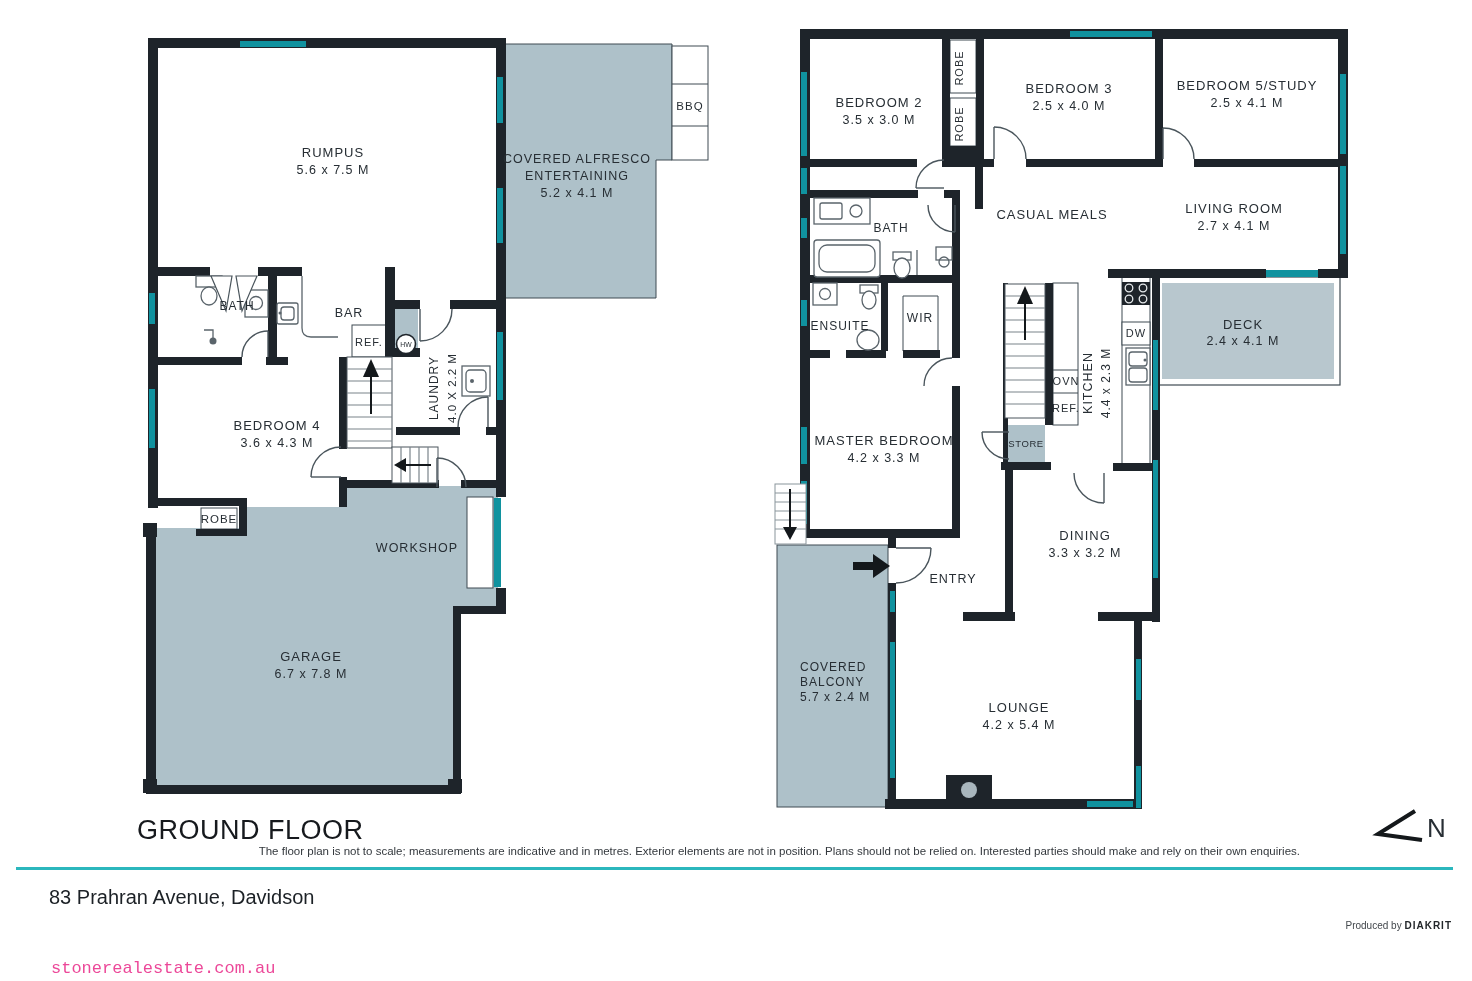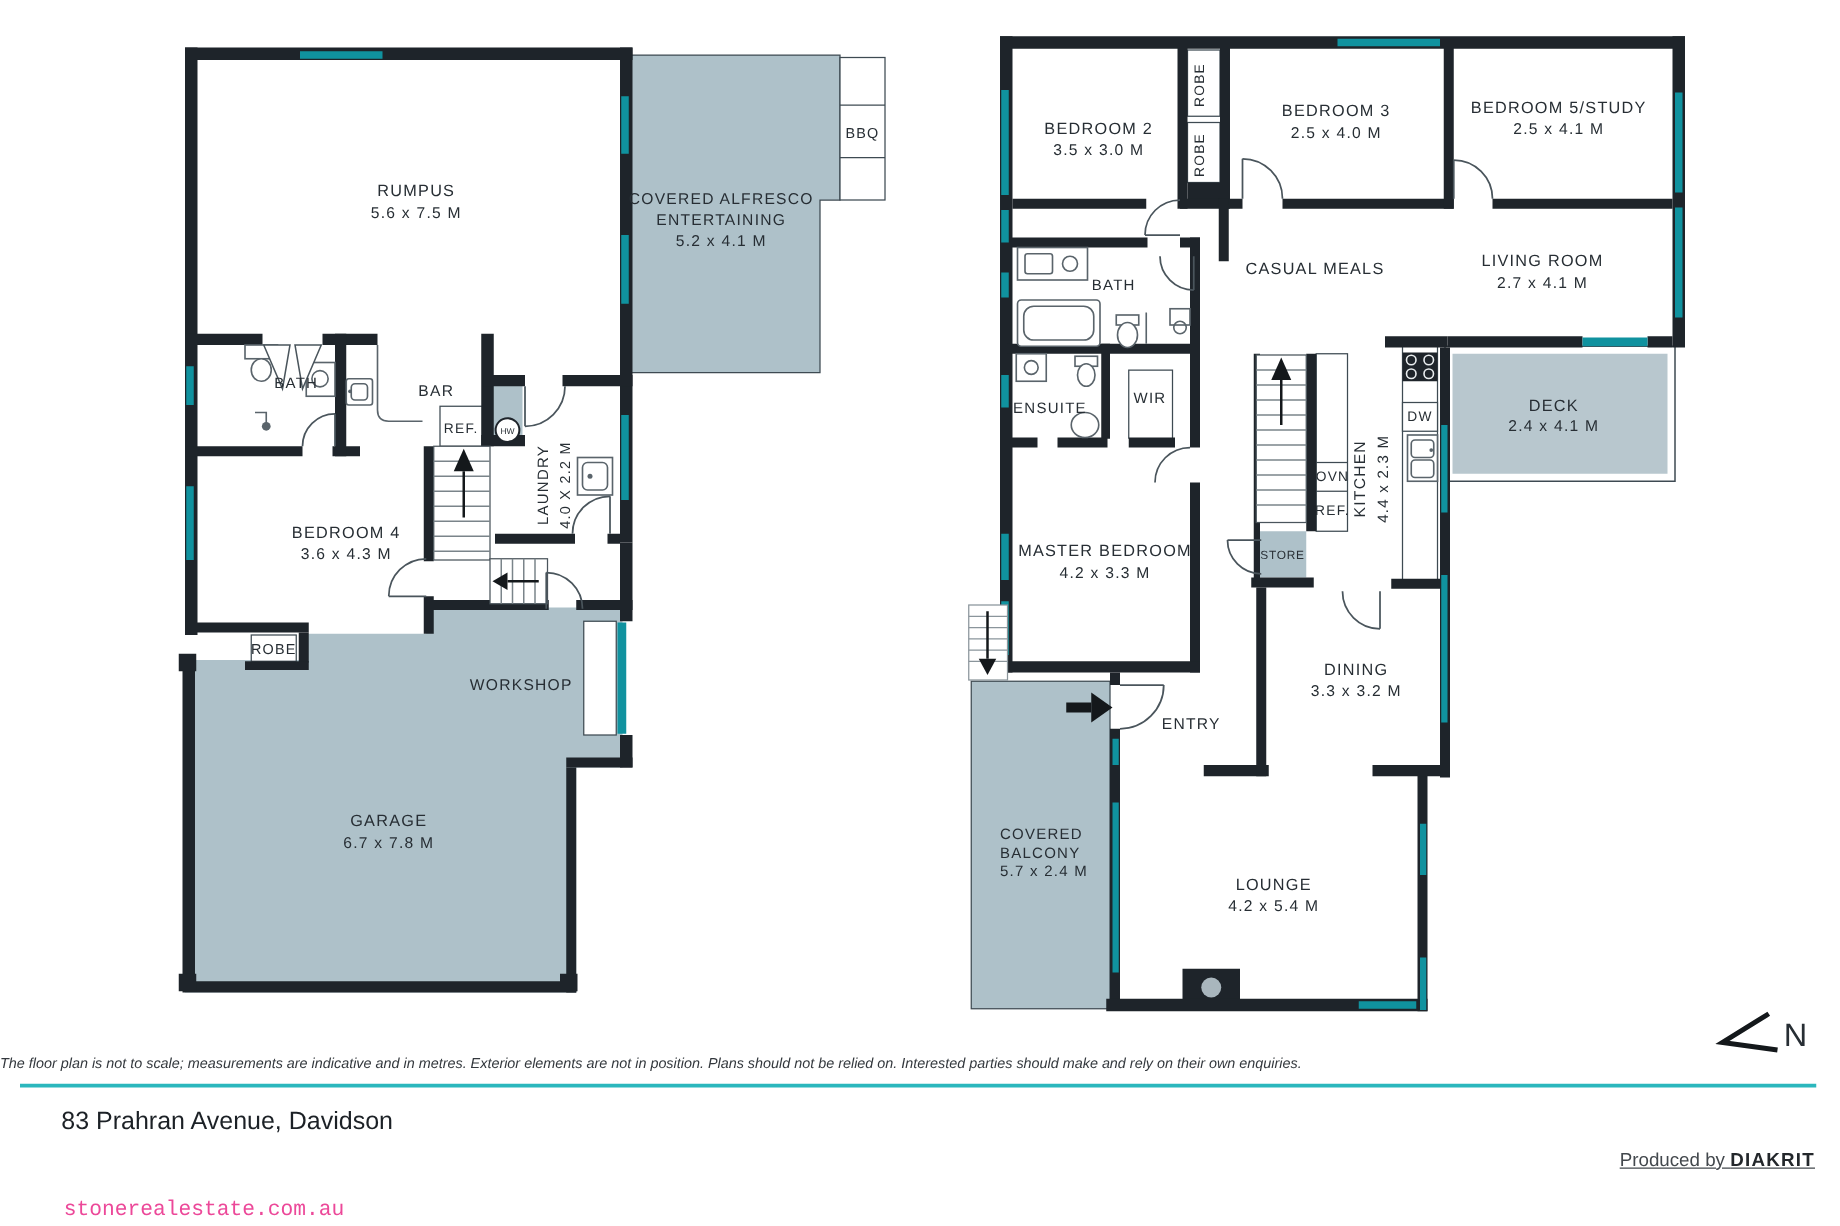--- a/index.html
+++ b/index.html
@@ -8,26 +8,26 @@
   svg{position:absolute;}
   svg text{font-family:"Liberation Sans",sans-serif;fill:#272e34;letter-spacing:1px;}
   .t13{font-size:13px;}
   .t125{font-size:12.5px;}
   .t12{font-size:12px;}
   .t115{font-size:11.5px;}
   .t11{font-size:11px;}
   .t95{font-size:9.5px;letter-spacing:.6px;}
   .t68{font-size:6.8px;letter-spacing:0;}
   .floor-title{position:absolute;font-size:27px;letter-spacing:.5px;color:#16191d;}
-  .disclaimer{position:absolute;left:0;top:845px;width:1300px;text-align:left;
-              font-size:11.5px;color:#33383d;font-style:italic;}
+  .disclaimer{position:absolute;left:0;top:845px;width:1300px;text-align:right;
+              font-size:11.5px;color:#33383d;}
   .rule{position:absolute;left:16px;top:867px;width:1437px;height:3px;background:#2bb7bd;}
   .address{position:absolute;left:49px;top:886px;font-size:20px;color:#1c2126;}
   .website{position:absolute;left:51px;top:959px;font-size:17px;color:#ec4899;font-family:Liberation Mono, monospace;}
-  .produced{position:absolute;right:20px;top:920px;font-size:15px;color:#43484d;text-decoration:underline;}
+  .produced{position:absolute;right:20px;top:920px;font-size:10px;color:#43484d;}
   .produced .brand{font-weight:bold;letter-spacing:1px;color:#23272b;}
   .wall{fill:#1e242a;}
   .win{fill:#10929f;}
   .out{fill:#aec1c9;}
   .deckfill{fill:#b8c7ce;}
   .thin{stroke:#3e4a52;stroke-width:1;fill:#ffffff;}
   .arc{stroke:#4a555c;stroke-width:1.4;fill:none;}
   .fix{stroke:#5a646b;stroke-width:1.3;fill:#ffffff;}
   .fixN{stroke:#5a646b;stroke-width:1.3;fill:none;}
   .tread{stroke:#7a848a;stroke-width:1.2;}
@@ -387,20 +387,21 @@
       <text class="t13" x="1019" y="712">LOUNGE</text>
       <text class="t125" x="1019" y="729">4.2 x 5.4 M</text>
     </g>
   </svg>
 
   <svg style="left:1355px;top:795px;width:110px;height:60px" viewBox="0 0 110 60">
     <polyline points="60,16 23,39 67,45" fill="none" stroke="#14181b" stroke-width="4" stroke-linejoin="miter"></polyline>
     <text x="72" y="42" font-size="26" fill="#14181b">N</text>
   </svg>
 
+  <div class="floor-title" style="left:137px;top:815px">GROUND FLOOR</div>
   <div class="disclaimer">The floor plan is not to scale; measurements are indicative and in metres. Exterior elements are not in position. Plans should not be relied on. Interested parties should make and rely on their own enquiries.</div>
   <div class="rule"></div>
   <div class="address">83 Prahran Avenue, Davidson</div>
   <div class="website">stonerealestate.com.au</div>
   <div class="produced">
     <span>Produced by</span>
     <span class="brand">DIAKRIT</span>
   </div>
 </div>
 

